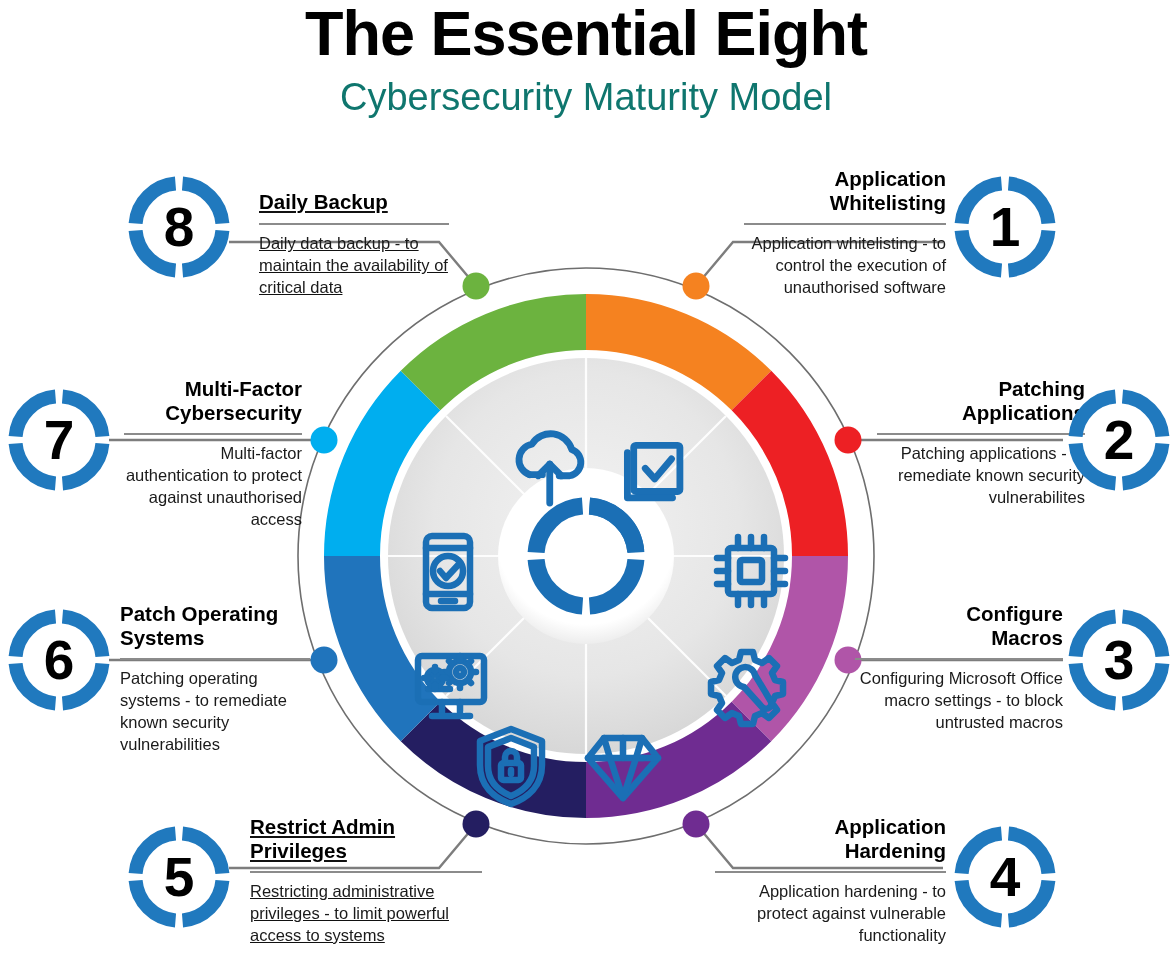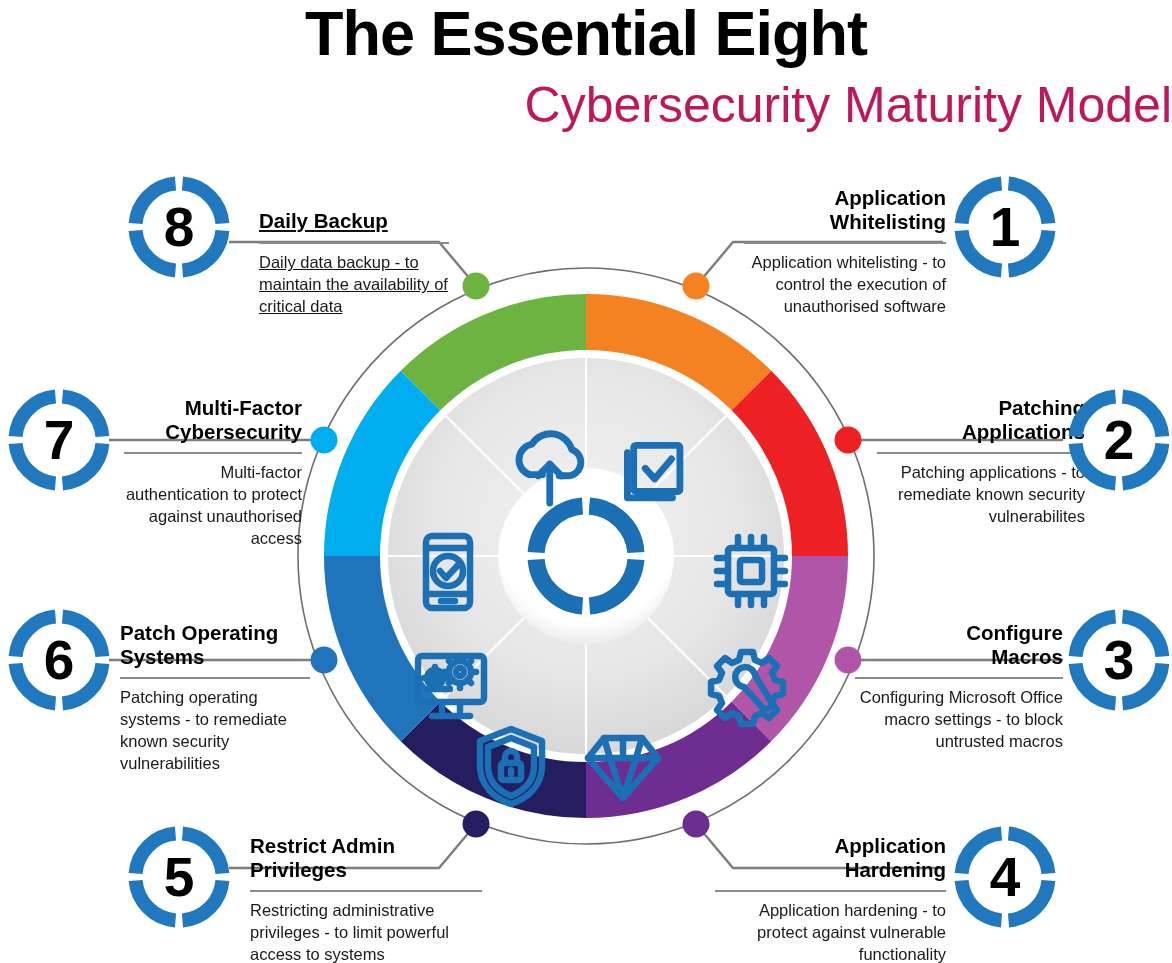--- a/index.html
+++ b/index.html
@@ -9,30 +9,29 @@
   #stage { position:relative; width:1172px; height:963px; }
 
   
   .hdr { position:absolute; left:0; top:0; width:1172px; text-align:center; }
   .hdr-title {
     font-size:63px; font-weight:700; letter-spacing:-1px;
     line-height:1.0; color:#000; padding-top:2px;
     font-family:"Liberation Sans", sans-serif;
   }
   .hdr-sub {
-    font-size:50px; font-weight:400; color:#be185d; line-height:1.25;
+    font-size:38px; font-weight:400; color:#0f766e; line-height:1.25;
     padding-top:9px;
-    text-align:right;
   }
 
   
   #wheel { position:absolute; left:286px; top:256px; width:600px; height:600px; }
 
   
-  .callout { position:absolute; width:232px;margin-top:19px; }
+  .callout { position:absolute; width:232px; }
   .callout .ttl {
     font-size:20.5px; font-weight:700; line-height:1.19; color:#000;
   }
   .callout .rule {
     height:2px; background:#8b8b8b; margin:7px 0 8px 0; width:100%;
   }
   .callout .desc {
     font-size:16.5px; font-weight:400; line-height:1.33; color:#1a1a1a;
   }
   .callout.right { text-align:right; }
@@ -238,21 +237,21 @@
 
   <div class="callout right" style="left:715px; top:815px; width:231px;">
     <div class="ttl">
       <div>Application</div>
         <div>Hardening</div>
     </div>
     <div class="rule"></div>
     <div class="desc">Application hardening - to protect against vulnerable functionality</div>
   </div>
 
-  <div class="callout left" style="left:250px; top:815px; width:232px;">
+  <div class="callout left" style="left:250px; top:815px; width:232px;text-decoration:underline;">
     <div class="ttl">
       <div>Restrict Admin</div>
         <div>Privileges</div>
     </div>
     <div class="rule"></div>
     <div class="desc">Restricting administrative privileges - to limit powerful access to systems</div>
   </div>
 
   <div class="callout left" style="left:120px; top:602px; width:190px;">
     <div class="ttl">

